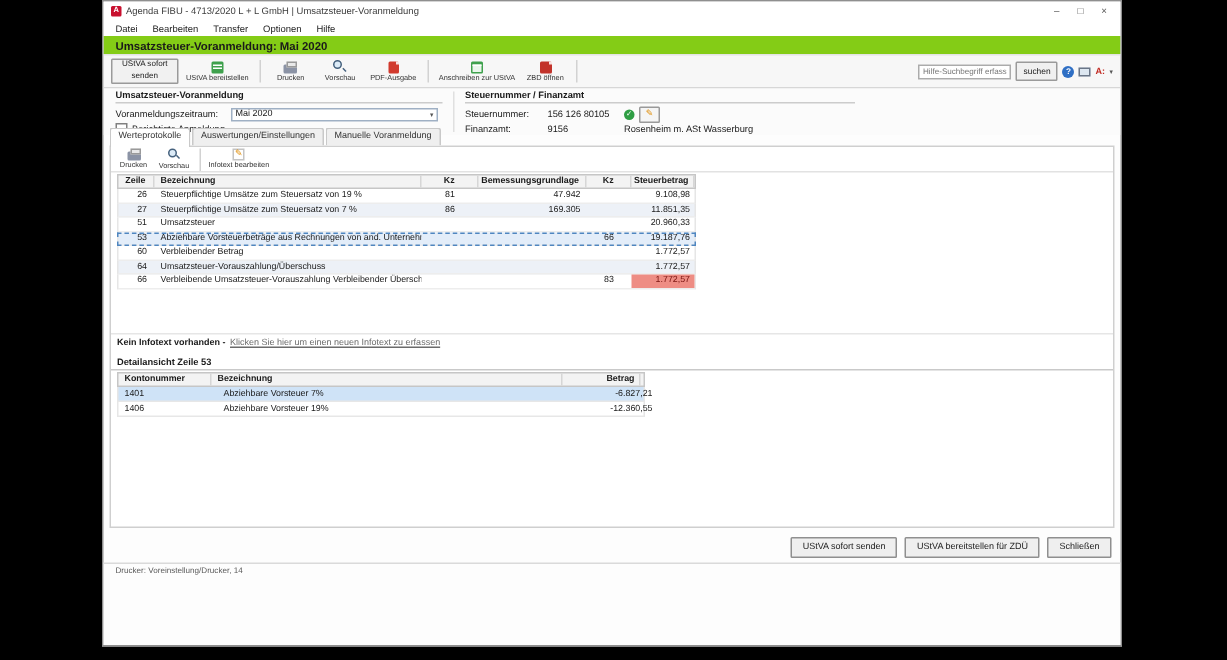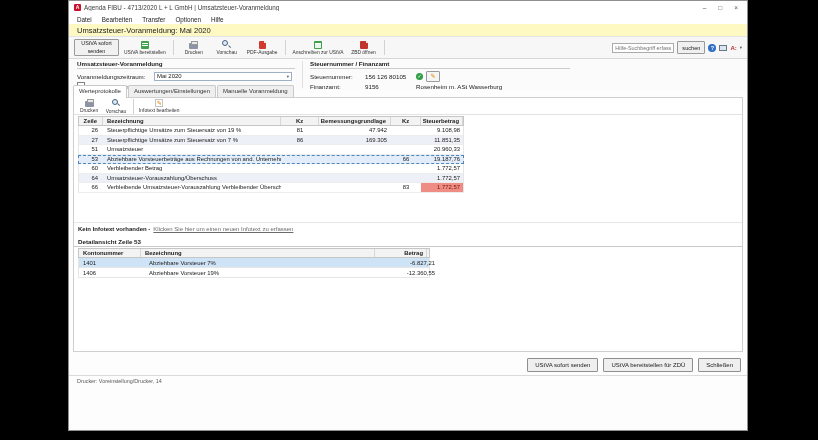--- a/index.html
+++ b/index.html
@@ -12,21 +12,21 @@
   .titlebar{height:13px;display:flex;align-items:center;padding:0 5px;background:#fff;gap:3px}
   .applogo{width:7px;height:7px;background:#c8102e;color:#fff;font-size:5px;font-weight:bold;
            text-align:center;line-height:7px;border-radius:1px;flex:0 0 auto}
   .wtitle{font-size:6.3px;color:#3c3c3c;white-space:nowrap;overflow:hidden;flex:1}
   .winbtns{display:flex;gap:12px;margin-right:4px}
   .wbtn{font-size:6.5px;color:#555;cursor:default}
 
   
   .menubar{height:10px;display:flex;gap:10px;align-items:center;padding:0 8px;background:#fff;font-size:6.3px;color:#222}
 
-  .pagetitle{padding:2px 8px 1px;font-size:7.6px;font-weight:normal;background:#fef9c3}
+  .pagetitle{padding:2px 8px 1px;font-size:7.6px;font-weight:bold;background:#84cc16}
 
   
   .toolbar{height:21px;background:#f7f7f7;border-top:1px solid #e4e4e4;border-bottom:1px solid #d7d7d7;
            display:flex;align-items:center;padding:0 5px;gap:3px}
   .sendbtn{width:45px;height:17px;border:1px solid #9a9a9a;border-radius:1px;background:#f1f1f1;
            font-size:5.4px;line-height:1.35;text-align:center;display:flex;align-items:center;justify-content:center;padding:0 1px;box-sizing:border-box}
   .tbtn{display:flex;flex-direction:column;align-items:center;justify-content:center;gap:1px;
         min-width:26px;height:19px;font-size:4.9px;color:#333;padding:0 2px}
   .vsep{width:1px;height:15px;background:#d2d2d2;margin:0 2px}
   .search{margin-left:auto;display:flex;align-items:center;gap:3px}

